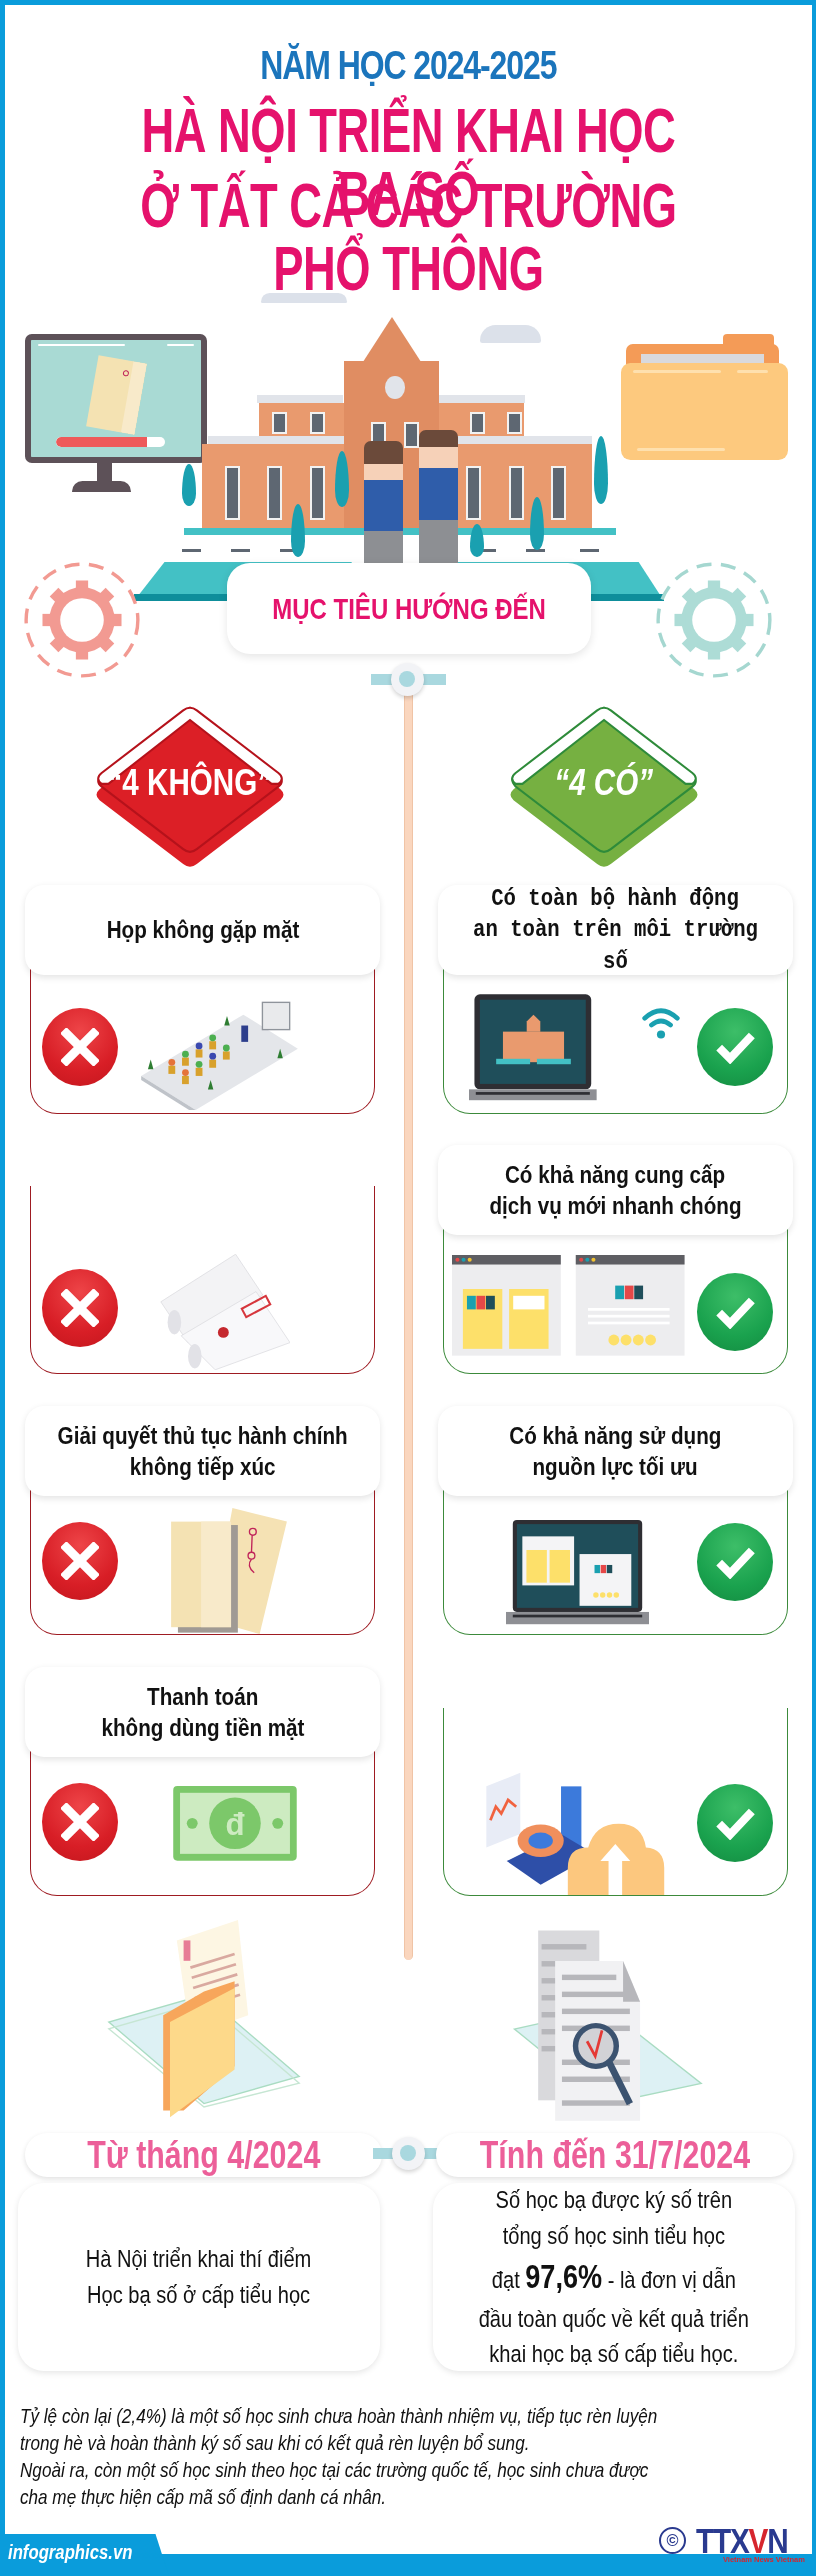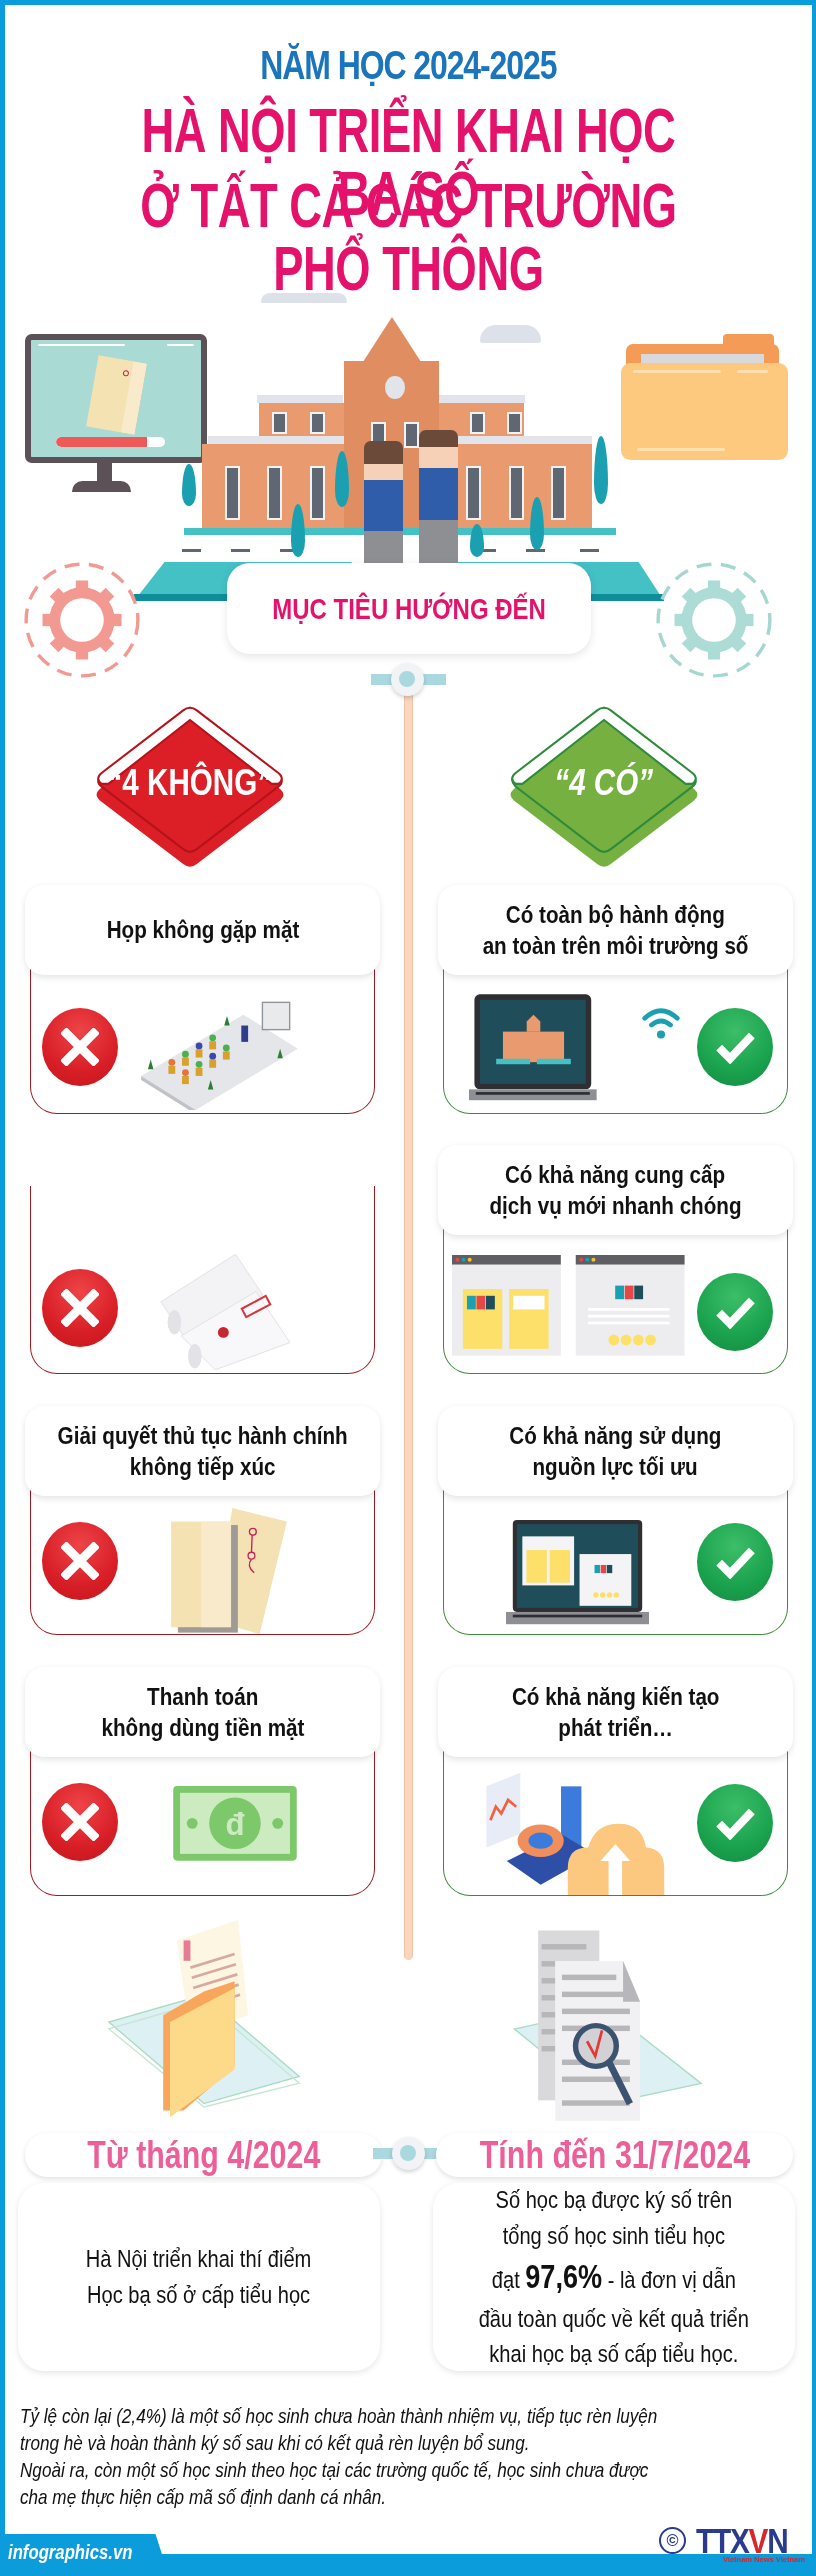--- a/index.html
+++ b/index.html
@@ -347,21 +347,21 @@
   <svg class="illus" style="left:148px;top:119px;" width="126" height="76" viewBox="0 0 185 112">
     <rect x="0" y="0" width="182" height="110" rx="6" fill="#7CC86A"></rect>
     <rect x="9" y="9" width="164" height="92" fill="#CDEBC1" stroke="#7CC86A" stroke-width="2"></rect>
     <circle cx="91" cy="55" r="38" fill="#7CC86A"></circle>
     <circle cx="28" cy="55" r="8" fill="#7CC86A"></circle>
     <circle cx="154" cy="55" r="8" fill="#7CC86A"></circle>
     <text x="91" y="72" text-anchor="middle" font-size="46" font-weight="700" fill="#CDEBC1" font-family="Liberation Sans, sans-serif">đ</text>
   </svg>
 </div>
 
-<div class="card yes" style="left:438px;top:885px;">
+<div class="card yes" style="left:438px;top:885px;font-family:Liberation Mono, monospace;">
   <div class="outline"></div>
   <div class="head">
       <span>Có toàn bộ hành động</span>
       <span>an toàn trên môi trường số</span>
     </div>
   <svg class="illus" style="left:31px;top:109px;" width="129" height="116" viewBox="0 0 190 170">
     <rect x="8" y="0" width="172" height="140" rx="8" fill="#2E2E33"></rect>
     <rect x="16" y="8" width="156" height="124" fill="#1F4E5A"></rect>
     <rect x="50" y="55" width="90" height="45" fill="#E99A6E"></rect>
     <polygon points="85,40 95,30 105,40 105,55 85,55" fill="#E99A6E"></polygon>
@@ -448,24 +448,20 @@
   </svg>
   <div class="badge ok" style="left:259px;top:117px;">
     <svg width="41" height="34" viewBox="0 0 60 50">
         <path d="M6 26 L22 42 L54 8" stroke="#fff" stroke-width="12" fill="none"></path>
       </svg>
   </div>
 </div>
 
 <div class="card yes" style="left:438px;top:1667px;">
   <div class="outline"></div>
-  <div class="head">
-      <span>Có khả năng kiến tạo</span>
-      <span>phát triển…</span>
-    </div>
   <svg class="illus" style="left:48px;top:99px;" width="184" height="129" viewBox="0 0 270 190">
     <polygon points="0,30 50,10 50,100 0,120" fill="#E8ECF6"></polygon>
     <path d="M6 80 L14 60 L22 70 L32 50 L44 60" stroke="#F1623F" stroke-width="4" fill="none"></path>
     <rect x="110" y="30" width="30" height="110" fill="#3C7ADB"></rect>
     <polygon points="30,140 110,100 160,130 80,175" fill="#2E4FA8"></polygon>
     <ellipse cx="80" cy="110" rx="34" ry="24" fill="#F08F5C"></ellipse>
     <ellipse cx="80" cy="110" rx="18" ry="12" fill="#3C7ADB"></ellipse>
     <path d="M120 190 L120 150 Q120 120 150 120 Q160 85 195 85 Q230 85 235 120 Q262 122 262 150 L262 190 Z" fill="#FCC77E"></path>
     <polygon points="190,115 212,140 200,140 200,190 180,190 180,140 168,140" fill="#fff"></polygon>
   </svg>

